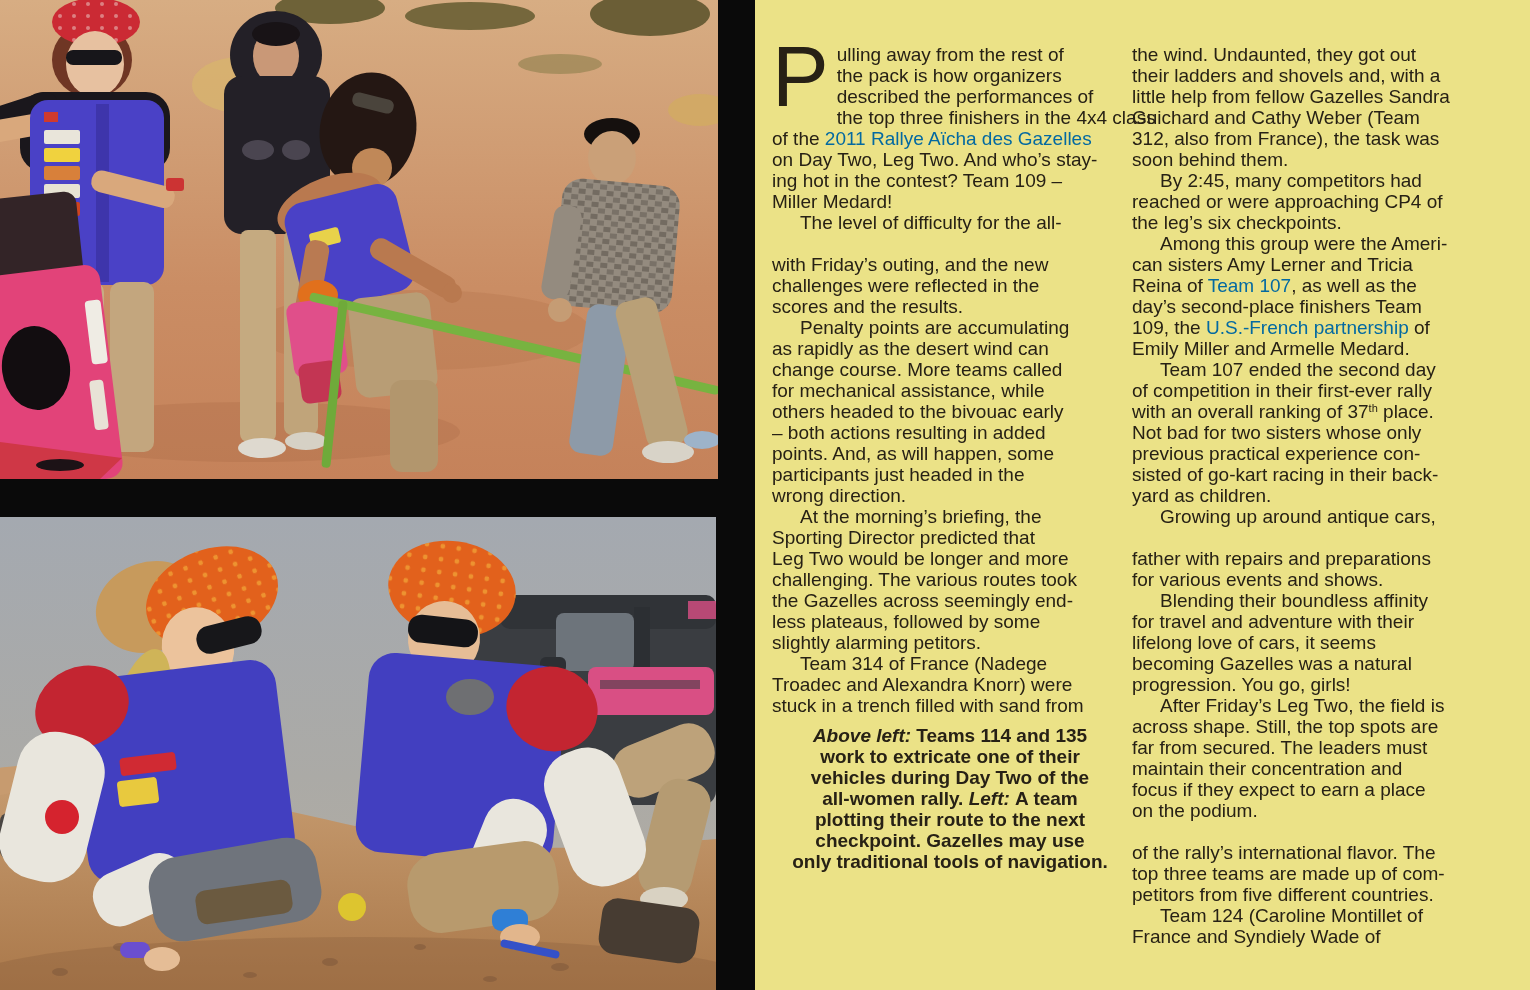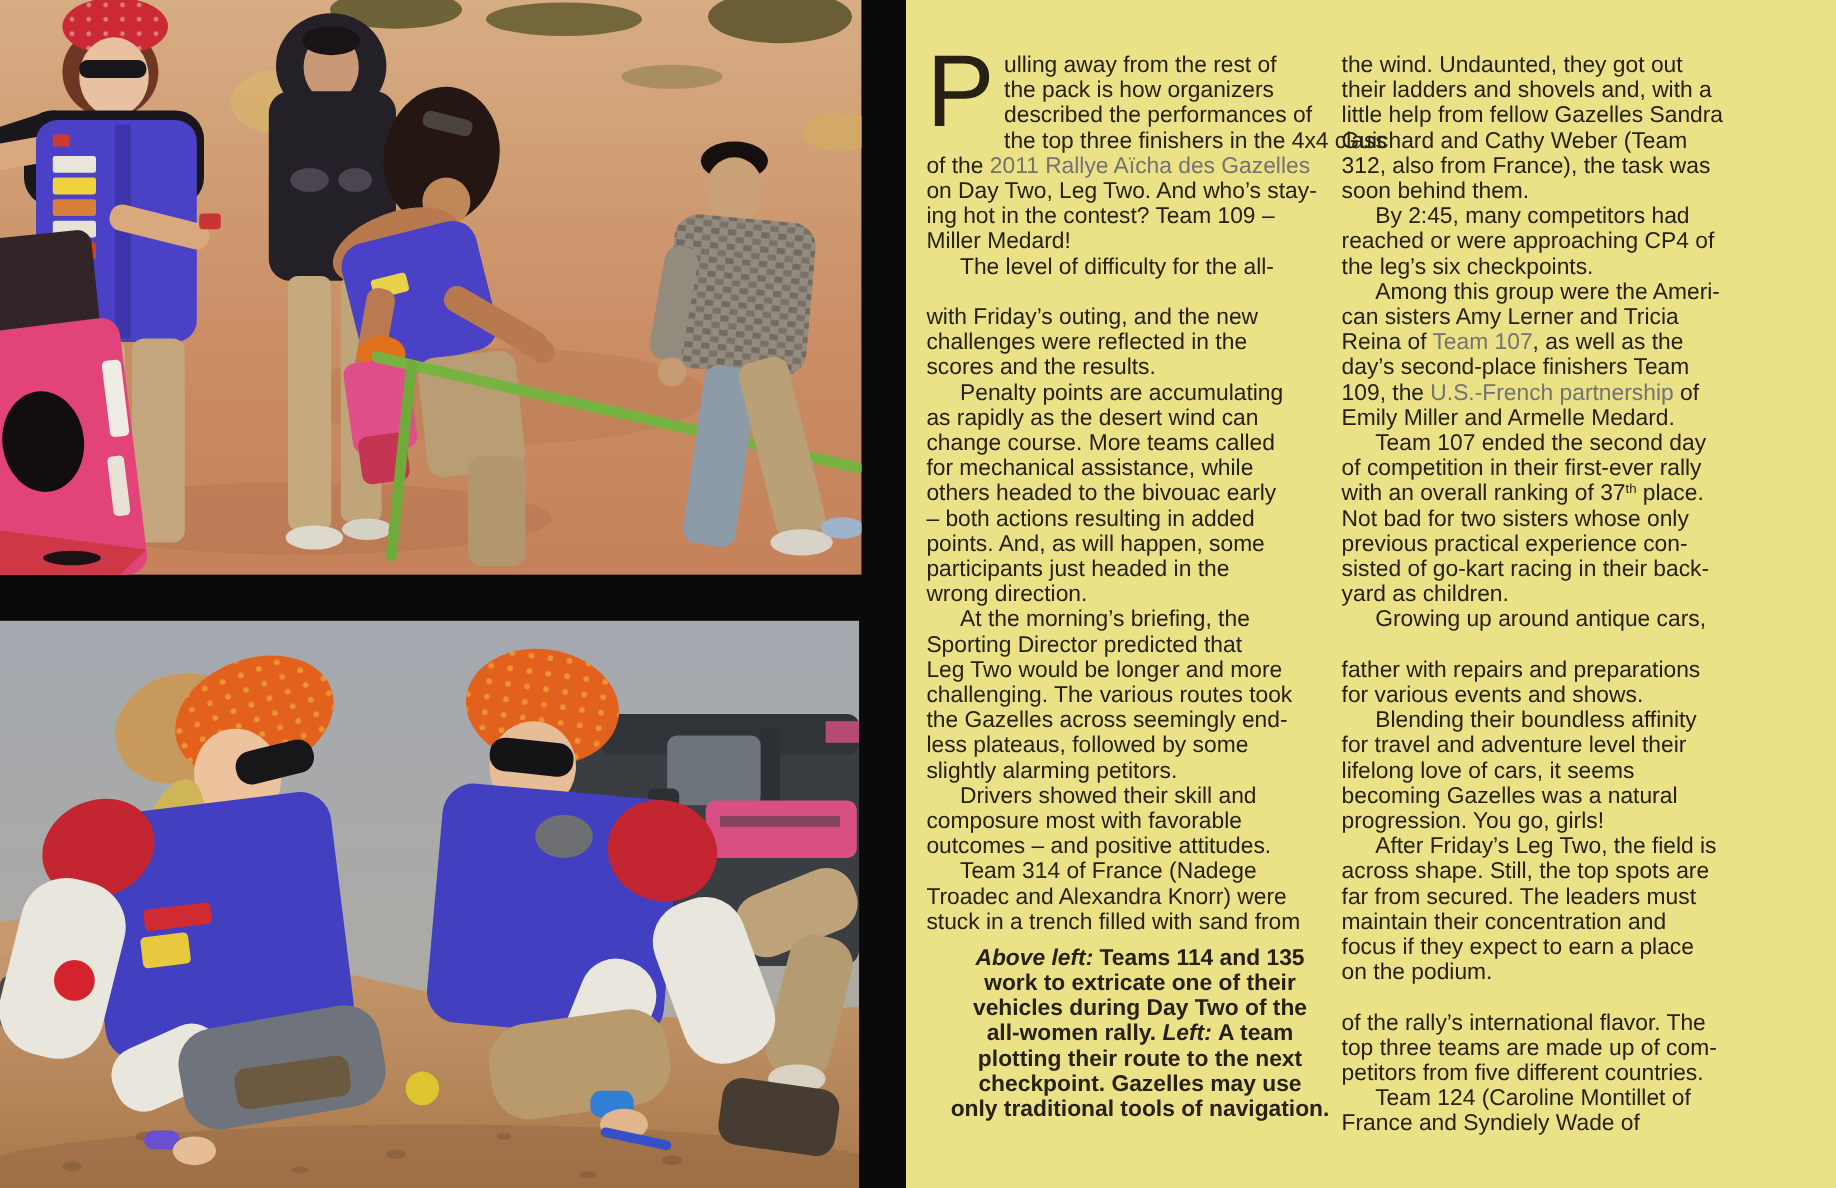--- a/index.html
+++ b/index.html
@@ -8,27 +8,27 @@
     background:#0a0a0a;
     font-family:"Liberation Sans", sans-serif;
   }
   .photo{position:absolute;overflow:hidden;background:#222;}
   .photo-top{left:0;top:0;width:718px;height:479px;}
   .photo-bottom{left:0;top:517px;width:716px;height:473px;}
   .photo svg{display:block;}
   .panel{position:absolute;left:755px;top:0;width:775px;height:990px;background:#ebe287;}
   .col{position:absolute;top:44px;color:#272115;font-size:19px;line-height:21px;white-space:nowrap;}
   .col1{left:17px;width:356px;}
-  .col2{left:363px;width:372px;}
+  .col2{left:377px;width:372px;}
   p.para{margin:0;}
   p.ind{text-indent:28px;}
   p.caption{font-weight:bold;margin-top:9px;text-align:center;}
   .dropcap{float:left;font-size:85px;line-height:64px;margin:1px 8px 0 0;color:#272115;}
   .bi{font-weight:bold;font-style:italic;}
-  a.link{color:#737373;text-decoration:none;cursor:pointer;}
+  a.link{color:#0369a1;text-decoration:none;cursor:pointer;}
   sup{font-size:11px;vertical-align:6px;line-height:0;text-align:center;}
 </style>
 </head>
 <body>
 
 <div class="photo photo-top">
   <svg width="718" height="479" viewBox="0 0 718 479" role="img" aria-label="Two rally teams and local onlookers use a green tow strap to extricate a vehicle in the desert">
     <defs>
       <linearGradient id="sandT" x1="0" y1="0" x2="0" y2="1">
         <stop offset="0" stop-color="#d7ad83"></stop>
@@ -238,28 +238,27 @@
     </g>
   </svg>
 </div>
 
 <div class="panel">
   <div class="col col1">
       <p class="para"><span class="dropcap">P</span><span>ulling away from the rest of</span><br><span>the pack is how organizers</span><br><span>described the performances of</span><br><span>the top three finishers in the 4x4 class</span><br><span>of the </span><a class="link" href="#">2011 Rallye Aïcha des Gazelles</a><br><span>on Day Two, Leg Two. And who’s stay-</span><br><span>ing hot in the contest? Team 109 –</span><br><span>Miller Medard!</span></p>
       <p class="para ind"><span>The level of difficulty for the all-</span><br><br><span>with Friday’s outing, and the new</span><br><span>challenges were reflected in the</span><br><span>scores and the results.</span></p>
       <p class="para ind"><span>Penalty points are accumulating</span><br><span>as rapidly as the desert wind can</span><br><span>change course. More teams called</span><br><span>for mechanical assistance, while</span><br><span>others headed to the bivouac early</span><br><span>– both actions resulting in added</span><br><span>points. And, as will happen, some</span><br><span>participants just headed in the</span><br><span>wrong direction.</span></p>
       <p class="para ind"><span>At the morning’s briefing, the</span><br><span>Sporting Director predicted that</span><br><span>Leg Two would be longer and more</span><br><span>challenging. The various routes took</span><br><span>the Gazelles across seemingly end-</span><br><span>less plateaus, followed by some</span><br><span>slightly alarming petitors.</span></p>
-      <p class="para ind"><span>Drivers showed their skill and</span><br><span>composure most with favorable</span><br><span>outcomes – and positive attitudes.</span></p>
       <p class="para ind"><span>Team 314 of France (Nadege</span><br><span>Troadec and Alexandra Knorr) were</span><br><span>stuck in a trench filled with sand from</span></p>
       <p class="para caption"><span class="bi">Above left: </span><span>Teams 114 and 135</span><br><span>work to extricate one of their</span><br><span>vehicles during Day Two of the</span><br><span>all-women rally. </span><span class="bi">Left: </span><span>A team</span><br><span>plotting their route to the next</span><br><span>checkpoint. Gazelles may use</span><br><span>only traditional tools of navigation.</span></p>
     </div>
   <div class="col col2">
       <p class="para"><span>the wind. Undaunted, they got out</span><br><span>their ladders and shovels and, with a</span><br><span>little help from fellow Gazelles Sandra</span><br><span>Guichard and Cathy Weber (Team</span><br><span>312, also from France), the task was</span><br><span>soon behind them.</span></p>
       <p class="para ind"><span>By 2:45, many competitors had</span><br><span>reached or were approaching CP4 of</span><br><span>the leg’s six checkpoints.</span></p>
       <p class="para ind"><span>Among this group were the Ameri-</span><br><span>can sisters Amy Lerner and Tricia</span><br><span>Reina of </span><a class="link" href="#">Team 107</a><span>, as well as the</span><br><span>day’s second-place finishers Team</span><br><span>109, the </span><a class="link" href="#">U.S.-French partnership</a><span> of</span><br><span>Emily Miller and Armelle Medard.</span></p>
       <p class="para ind"><span>Team 107 ended the second day</span><br><span>of competition in their first-ever rally</span><br><span>with an overall ranking of 37</span><sup>th</sup><span> place.</span><br><span>Not bad for two sisters whose only</span><br><span>previous practical experience con-</span><br><span>sisted of go-kart racing in their back-</span><br><span>yard as children.</span></p>
       <p class="para ind"><span>Growing up around antique cars,</span><br><br><span>father with repairs and preparations</span><br><span>for various events and shows.</span></p>
-      <p class="para ind"><span>Blending their boundless affinity</span><br><span>for travel and adventure level their</span><br><span>lifelong love of cars, it seems</span><br><span>becoming Gazelles was a natural</span><br><span>progression. You go, girls!</span></p>
+      <p class="para ind"><span>Blending their boundless affinity</span><br><span>for travel and adventure with their</span><br><span>lifelong love of cars, it seems</span><br><span>becoming Gazelles was a natural</span><br><span>progression. You go, girls!</span></p>
       <p class="para ind"><span>After Friday’s Leg Two, the field is</span><br><span>across shape. Still, the top spots are</span><br><span>far from secured. The leaders must</span><br><span>maintain their concentration and</span><br><span>focus if they expect to earn a place</span><br><span>on the podium.</span></p>
       <p class="para ind"><br><span>of the rally’s international flavor. The</span><br><span>top three teams are made up of com-</span><br><span>petitors from five different countries.</span></p>
       <p class="para ind"><span>Team 124 (Caroline Montillet of</span><br><span>France and Syndiely Wade of</span></p>
     </div>
 </div>
 
 </body></html>

